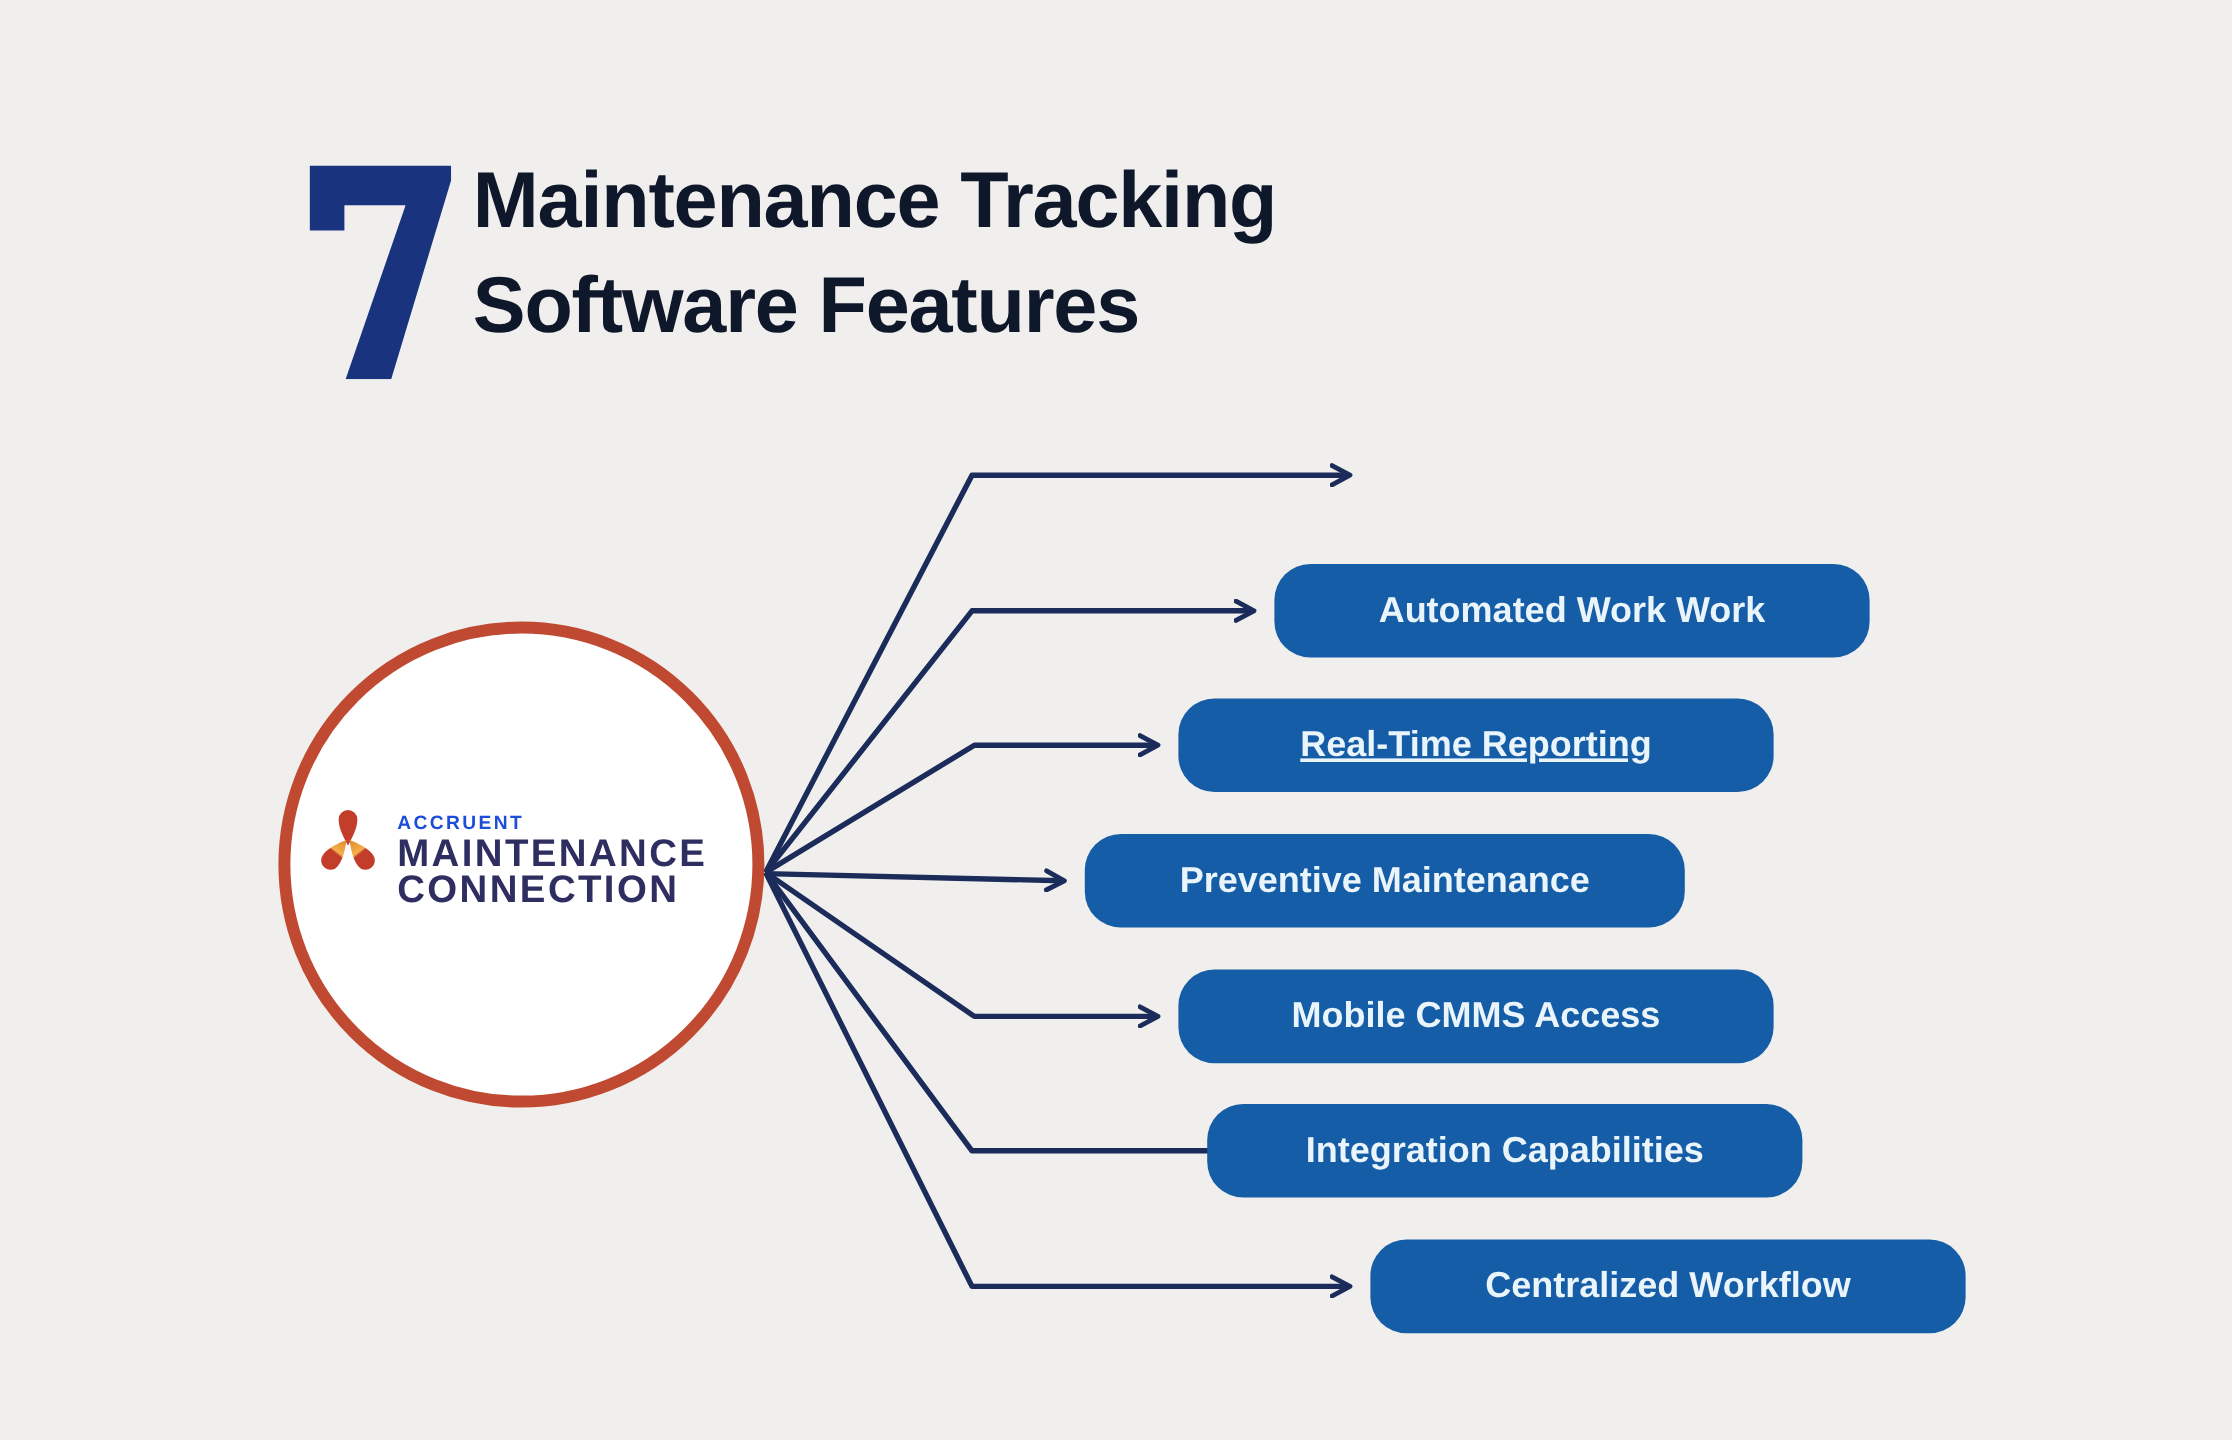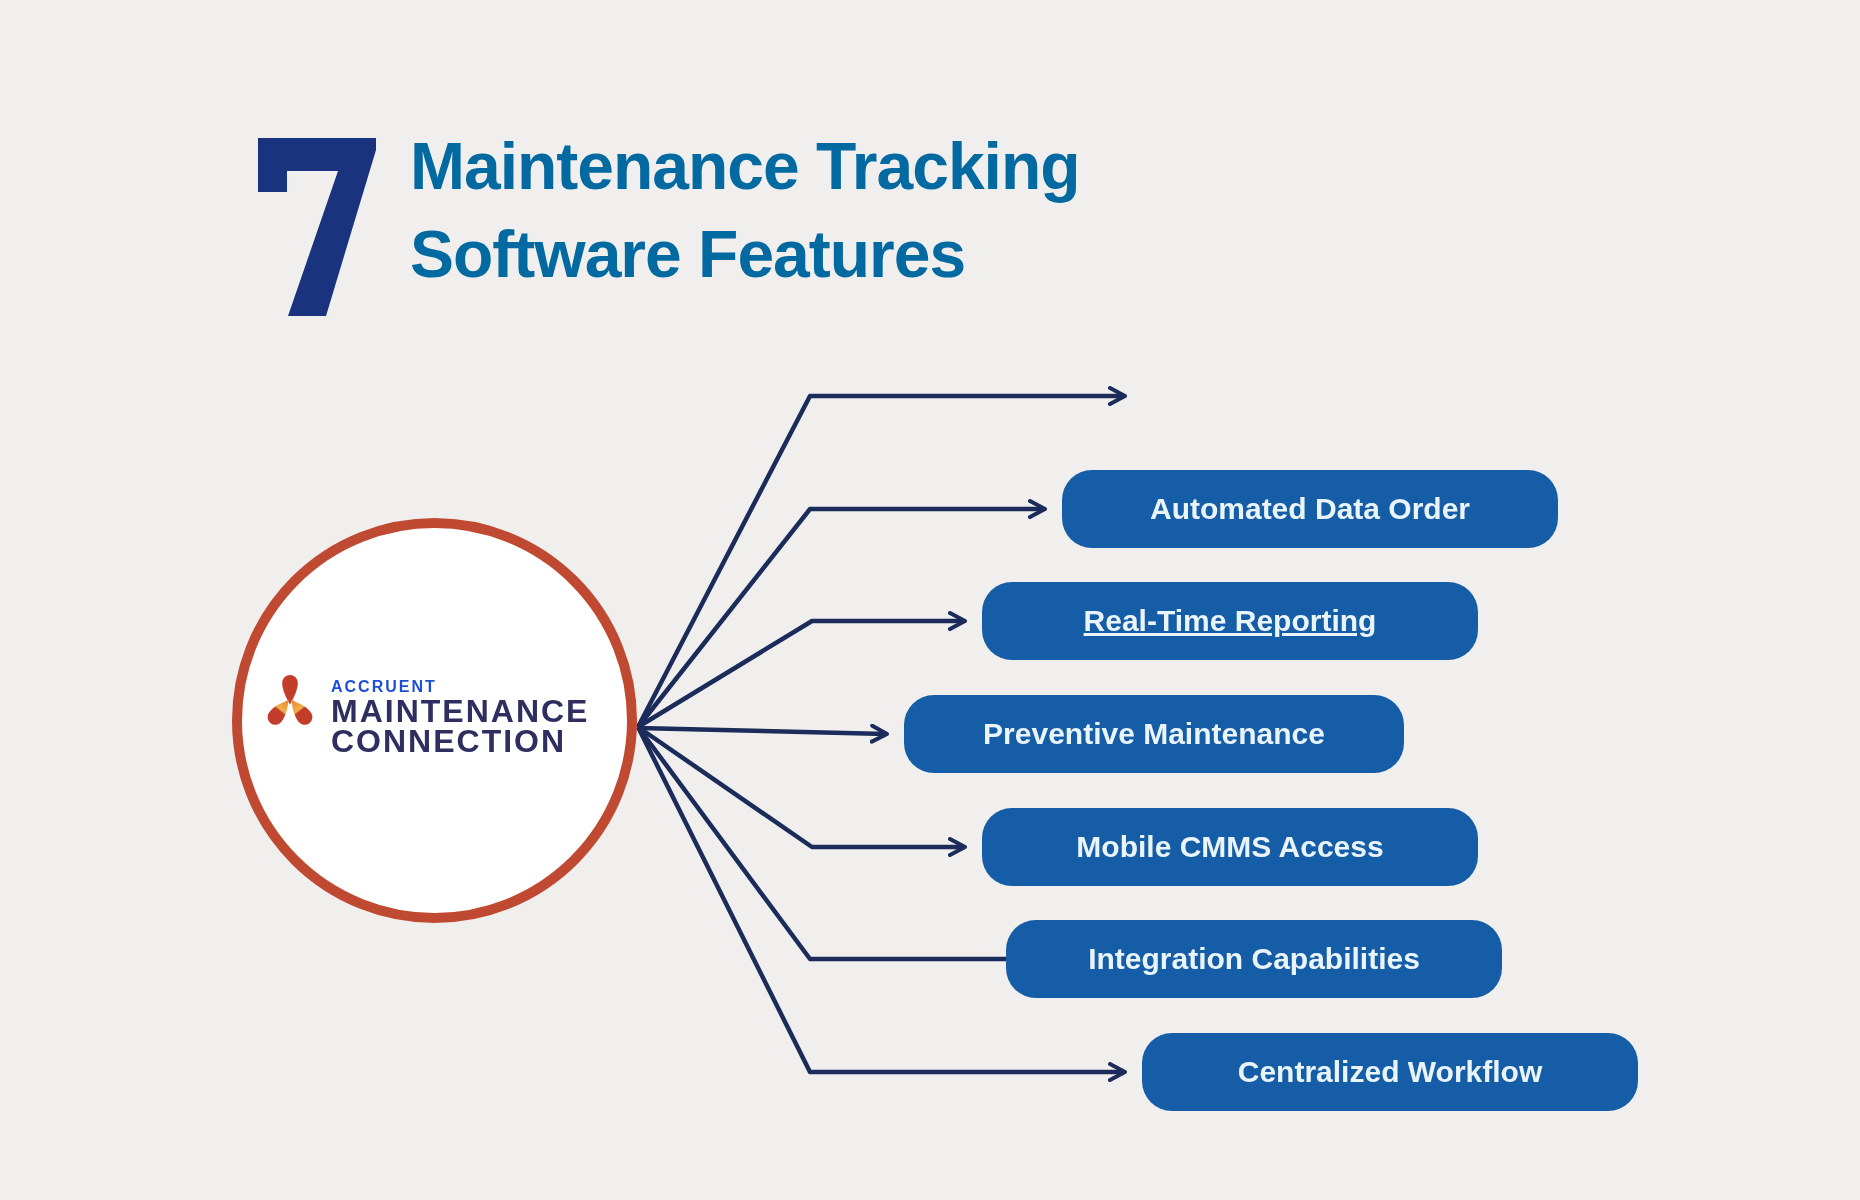--- a/index.html
+++ b/index.html
@@ -4,22 +4,22 @@
 <style>
   html,body{margin:0;padding:0;background:#d8d8d6;}
   .stage{
     position:relative;width:1860px;height:1200px;overflow:hidden;
     background:#f0efed;font-family:"Liberation Sans",sans-serif;
   }
   
   .numeral-wrap{position:absolute;left:258px;top:138px;width:118px;height:178px;}
   .numeral-wrap .sr{position:absolute;opacity:0;font-size:2px;}
   .headline{
-    position:absolute;left:410px;top:122px;
-    color:#0369a1;font-weight:bold;font-size:66px;line-height:88px;
+    position:absolute;left:394px;top:122px;
+    color:#0f172a;font-weight:bold;font-size:66px;line-height:88px;
     letter-spacing:-1px;white-space:nowrap;
   }
   
   .hub-circle{
     position:absolute;left:232px;top:518px;width:405px;height:405px;
     box-sizing:border-box;border:10px solid #c04a31;border-radius:50%;
     background:#ffffff;
   }
   .logo-mark{position:absolute;left:264px;top:674px;width:52px;height:57px;}
   .logo-text{position:absolute;left:331px;top:678px;color:#2e2e60;}
@@ -105,21 +105,21 @@
     </g>
   </svg>
 
   <div class="logo-text">
     <div class="logo-brand">ACCRUENT</div>
     <div class="logo-name">MAINTENANCE</div>
     <div class="logo-name l2">CONNECTION</div>
   </div>
 
   <div class="pill p2">
-    <span>Automated Data Order</span>
+    <span>Automated Work Work</span>
   </div>
   <div class="pill p3">
     <span>Real-Time Reporting</span>
   </div>
   <div class="pill p4">
     <span>Preventive Maintenance</span>
   </div>
   <div class="pill p5">
     <span>Mobile CMMS Access</span>
   </div>

